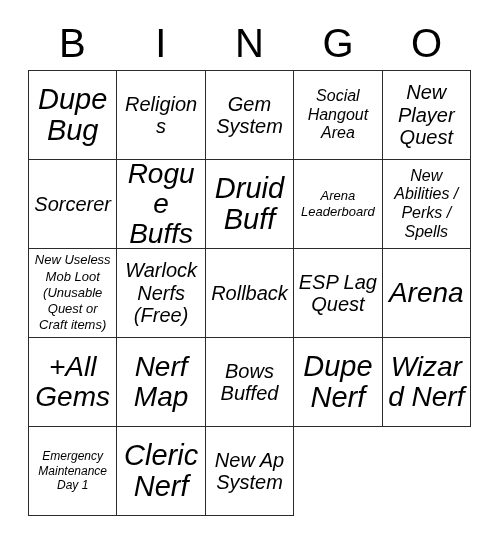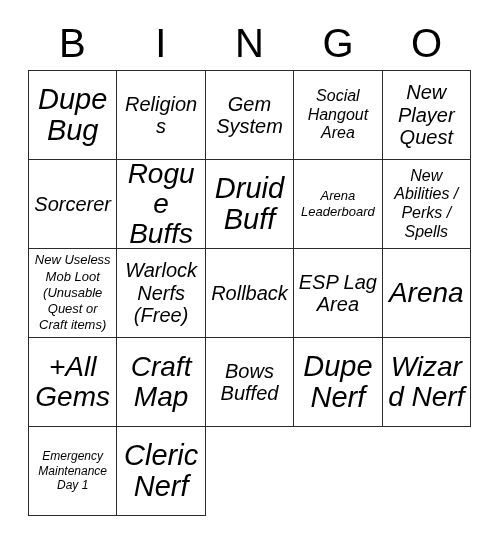--- a/index.html
+++ b/index.html
@@ -142,43 +142,46 @@
     <div class="cell">
       <span class="cell-text fs-xxs">New Useless Mob Loot (Unusable Quest or Craft items)</span>
     </div>
     <div class="cell">
       <span class="cell-text fs-md">Warlock Nerfs (Free)</span>
     </div>
     <div class="cell">
       <span class="cell-text fs-md">Rollback</span>
     </div>
     <div class="cell">
-      <span class="cell-text fs-md">ESP Lag Area</span>
+      <span class="cell-text fs-md">ESP Lag Quest</span>
     </div>
 
     <div class="cell">
       <span class="cell-text fs-lg">Arena</span>
     </div>
     <div class="cell">
       <span class="cell-text fs-lg">+All Gems</span>
     </div>
     <div class="cell">
-      <span class="cell-text fs-lg">Craft Map</span>
+      <span class="cell-text fs-lg">Nerf Map</span>
     </div>
     <div class="cell">
       <span class="cell-text fs-md">Bows Buffed</span>
     </div>
 
     <div class="cell">
       <span class="cell-text fs-xl">Dupe Nerf</span>
     </div>
     <div class="cell">
       <span class="cell-text fs-lg">Wizard Nerf</span>
     </div>
     <div class="cell">
       <span class="cell-text fs-xs">Emergency Maintenance Day 1</span>
     </div>
     <div class="cell">
       <span class="cell-text fs-xl">Cleric Nerf</span>
     </div>
+    <div class="cell">
+      <span class="cell-text fs-md">New Ap System</span>
+    </div>
 
   </div>
 </div>
 
 </body></html>

